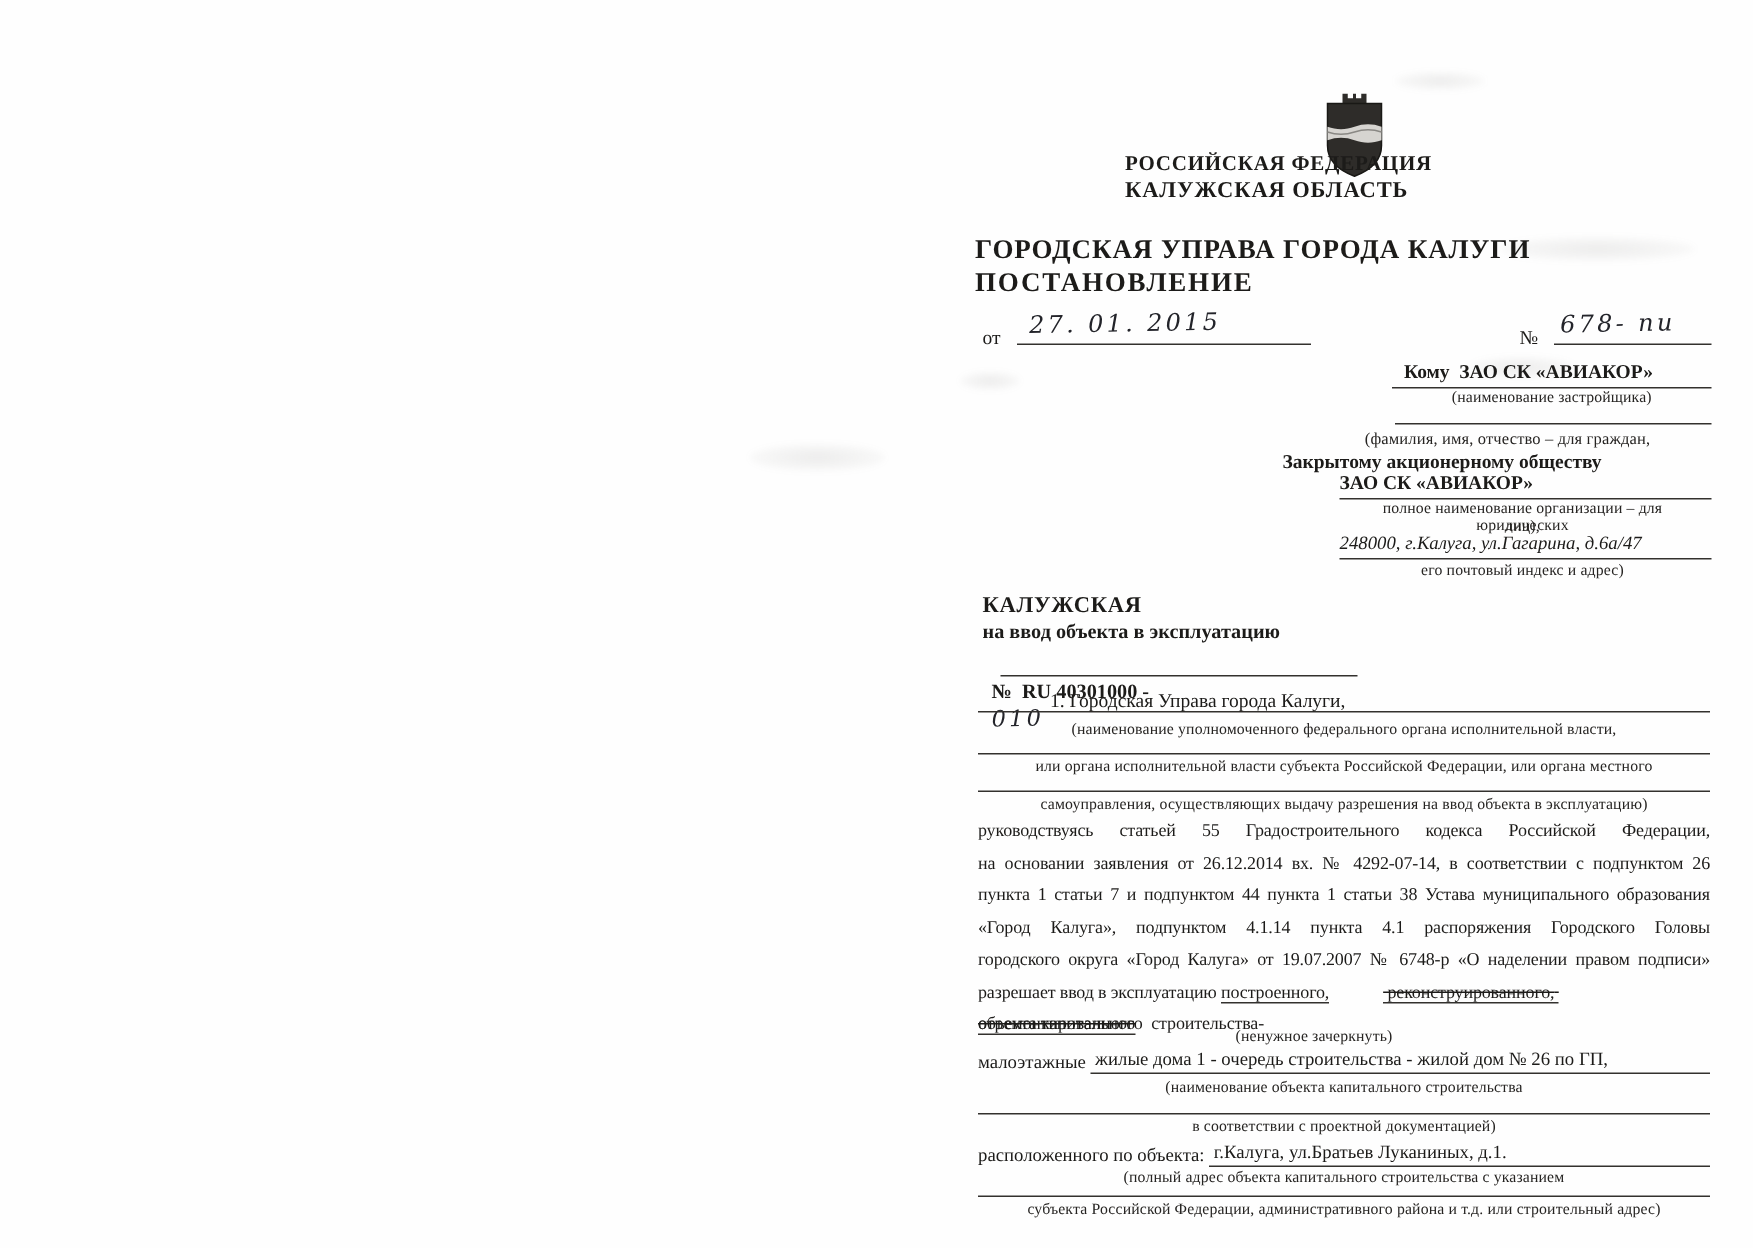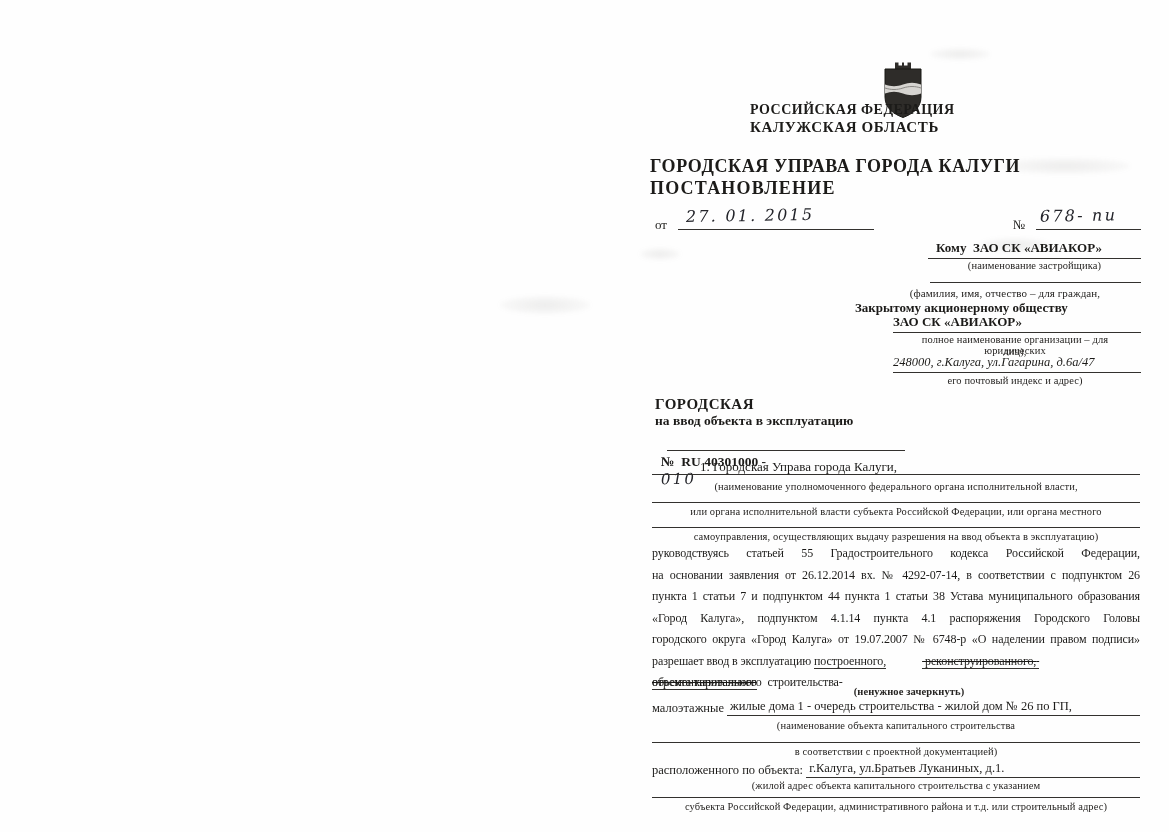--- a/index.html
+++ b/index.html
@@ -70,21 +70,21 @@
   <div class="abs cap" style="left:928px;top:260px;width:213px;">(наименование застройщика)</div>
   <div class="abs u" style="left:930px;top:268px;width:211px;height:15px;"></div>
   <div class="abs cap" style="left:855px;top:287px;width:300px;font-size:11px;">(фамилия, имя, отчество – для граждан,</div>
   <div class="abs ctr b u" style="left:893px;top:314px;width:248px;font-size:13px;padding-bottom:2px;">ЗАО СК «АВИАКОР»</div>
   <div class="abs ctr b" style="left:855px;top:300px;width:300px;font-size:13px;">Закрытому акционерному обществу</div>
   <div class="abs cap" style="left:890px;top:334px;width:250px;">полное наименование организации – для юридических</div>
   <div class="abs cap" style="left:890px;top:346px;width:250px;">лиц),</div>
   <div class="abs ctr u" style="left:893px;top:355px;width:248px;font-size:12.5px;padding-bottom:2px;font-style:italic;">248000, г.Калуга, ул.Гагарина, д.6а/47</div>
   <div class="abs cap" style="left:890px;top:375px;width:250px;">его почтовый индекс и адрес)</div>
 
-  <div class="abs ctr b" style="left:655px;top:396px;width:500px;font-size:15px;letter-spacing:0.5px;">ГОРОДСКАЯ</div>
+  <div class="abs ctr b" style="left:655px;top:396px;width:500px;font-size:15px;letter-spacing:0.5px;">КАЛУЖСКАЯ</div>
   <div class="abs ctr b" style="left:655px;top:413px;width:500px;font-size:13.5px;">на ввод объекта в эксплуатацию</div>
 
   <div class="abs u" style="left:667px;top:428px;width:238px;height:23px;"></div>
   <div class="abs" style="left:645px;top:434px;white-space:pre;">
     <span class="b" style="font-size:13.5px;">№  RU 40301000 -</span>
     <span class="hand" style="font-size:15px;">010</span>
   </div>
 
   <div class="abs u" style="left:652px;top:457px;width:488px;height:18px;"></div>
   <div class="abs" style="left:700px;top:459px;font-size:13px;">1. Городская Управа города Калуги,</div>
@@ -97,29 +97,29 @@
   <div class="abs" style="left:652px;top:543px;width:488px;">
     <div class="pline">руководствуясь статьей 55 Градостроительного кодекса Российской Федерации,</div>
     <div class="pline">на основании заявления от 26.12.2014 вх. № 4292-07-14, в соответствии с подпунктом 26</div>
     <div class="pline">пункта 1 статьи 7 и подпунктом 44 пункта 1 статьи 38 Устава муниципального образования</div>
     <div class="pline">«Город Калуга», подпунктом 4.1.14 пункта 4.1 распоряжения Городского Головы</div>
     <div class="pline">городского округа «Город Калуга»  от 19.07.2007 № 6748-р «О наделении правом подписи»</div>
     <div class="pline nojust"><span>разрешает ввод в эксплуатацию </span><span class="u">построенного,</span><span class="u strike"> реконструированного, отремонтированного</span></div>
     <div class="pline nojust">объекта капитального  строительства-</div>
   </div>
 
-  <div class="abs cap" style="left:665px;top:686px;width:488px;font-weight:bold;">(ненужное зачеркнуть)</div>
+  <div class="abs cap" style="left:632px;top:686px;width:488px;">(ненужное зачеркнуть)</div>
 
   <div class="abs fillrow" style="left:652px;top:699px;width:488px;">
     <span>малоэтажные </span><span class="val">жилые дома 1 - очередь строительства - жилой дом № 26 по ГП,</span>
   </div>
   <div class="abs cap" style="left:652px;top:720px;width:488px;">(наименование объекта капитального строительства</div>
   <div class="abs u" style="left:652px;top:729px;width:488px;height:14px;"></div>
   <div class="abs cap" style="left:652px;top:746px;width:488px;">в соответствии с проектной документацией)</div>
 
   <div class="abs fillrow" style="left:652px;top:761px;width:488px;">
     <span>расположенного по объекта: </span><span class="val">г.Калуга, ул.Братьев Луканиных, д.1.</span>
   </div>
-  <div class="abs cap" style="left:652px;top:780px;width:488px;">(жилой адрес объекта капитального строительства с указанием</div>
+  <div class="abs cap" style="left:652px;top:780px;width:488px;">(полный адрес объекта капитального строительства с указанием</div>
   <div class="abs u" style="left:652px;top:785px;width:488px;height:13px;"></div>
   <div class="abs cap" style="left:652px;top:801px;width:488px;">субъекта Российской Федерации, административного района и т.д. или строительный адрес)</div>
 
 </div>
 
 </body></html>

